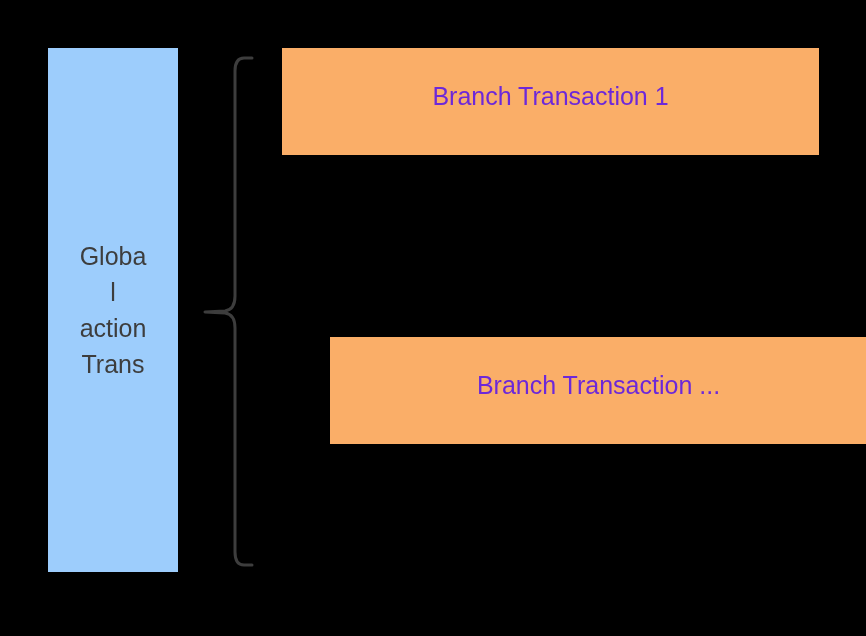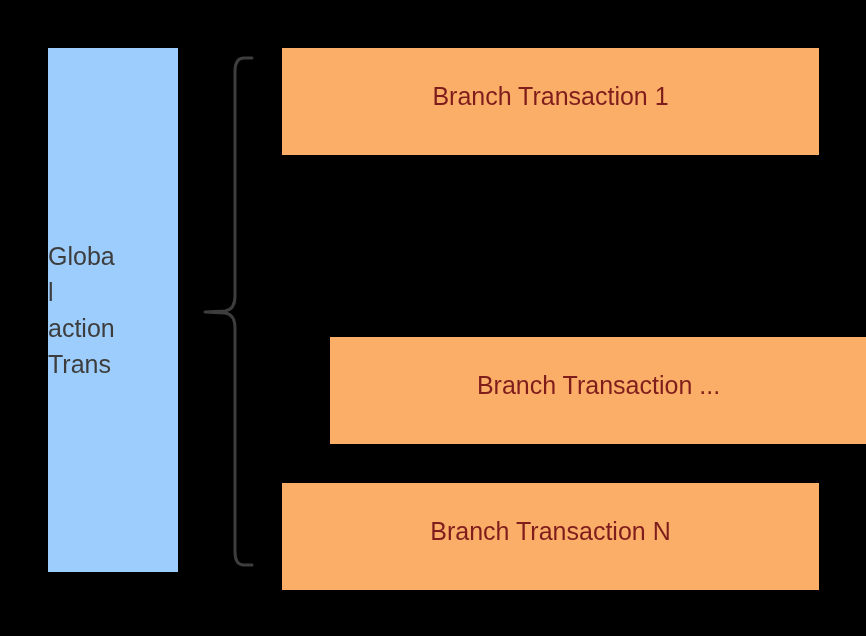--- a/index.html
+++ b/index.html
@@ -29,21 +29,21 @@
     background: #9DCDFC;
     box-sizing: border-box;
     display: flex;
     flex-direction: column;
     align-items: center;
     justify-content: center;
   }
   .global-node .line {
     display: block;
     width: 100%;
-    text-align: left;
+    text-align: center;
     color: #3D3D3D;
     font-size: 25px;
     line-height: 36px;
     font-family: "Liberation Sans", sans-serif;
     white-space: pre;
   }
 
   
   .brace-layer {
     position: absolute;
@@ -59,21 +59,21 @@
     position: absolute;
     left: 282px;
     width: 537px;
     background: #FAAE68;
     box-sizing: border-box;
     display: flex;
     align-items: center;
     justify-content: center;
   }
   .branch-node .branch-label {
-    color: #7f1d1d;
+    color: #6d28d9;
     font-size: 25px;
     line-height: 30px;
     font-family: "Liberation Sans", sans-serif;
     text-align: center;
     position: relative;
     top: -6px;
     white-space: pre;
   }
 
   .branch-1 { top: 48px;  height: 107px; }
@@ -109,17 +109,14 @@
 
   <div class="branch-node branch-1">
     <span class="branch-label">Branch Transaction 1</span>
   </div>
 
 
   <div class="branch-node branch-3">
     <span class="branch-label">Branch Transaction ...</span>
   </div>
 
-  <div class="branch-node branch-4">
-    <span class="branch-label">Branch Transaction N</span>
-  </div>
 
 </div>
 
 </body></html>

